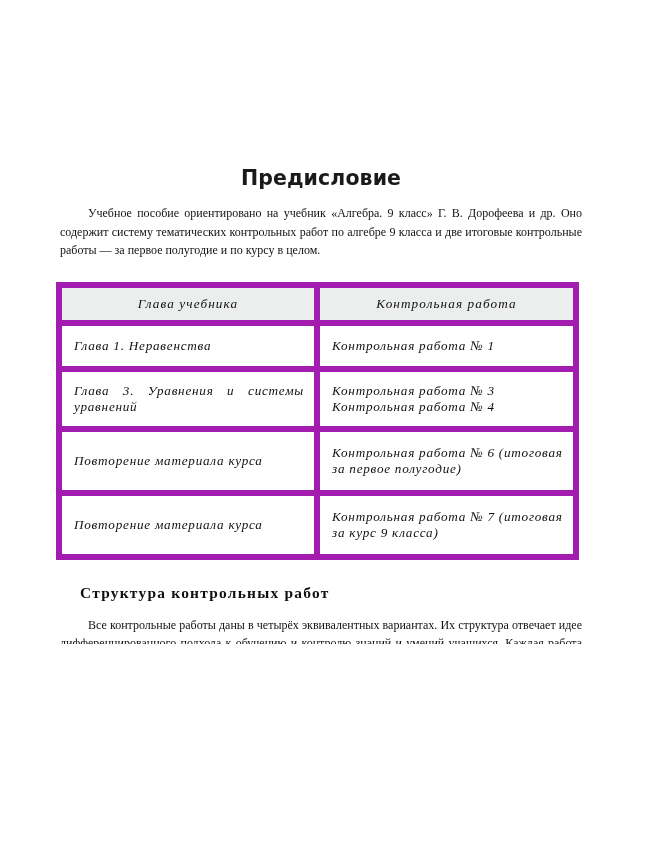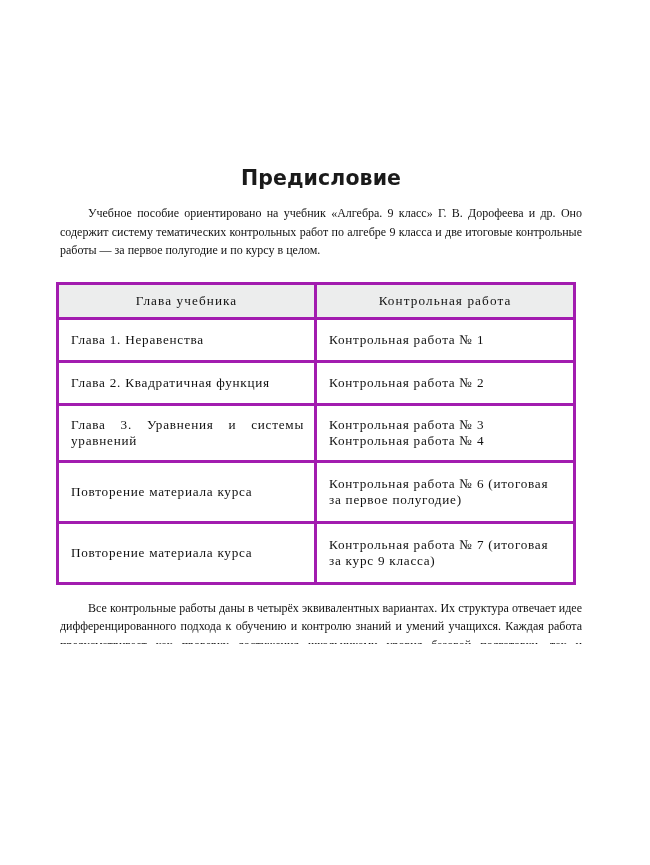--- a/index.html
+++ b/index.html
@@ -71,23 +71,24 @@
   }
   table.course-table {
     border-collapse: collapse;
     width: 517px;
     table-layout: fixed;
     font-size: 13.2px;
     color: #111111;
   }
   table.course-table th,
   table.course-table td {
-    border: 3px solid #a21caf;
+    border: 6px solid #a21caf;
     vertical-align: middle;
     letter-spacing: 0.75px;
+    font-style: italic;
   }
   table.course-table th {
     background: #eceded;
     font-weight: normal;
     text-align: center;
     height: 28px;
     padding: 2px 8px;
     letter-spacing: 1.1px;
   }
   table.course-table td {
@@ -146,26 +147,20 @@
         </thead>
         <tbody>
 
           <tr class="r-h">
             <td>Глава 1. Неравенства</td>
             <td>
               <span class="cell-line">Контрольная работа № 1</span>
             </td>
           </tr>
 
-          <tr class="r-h">
-            <td>Глава 2. Квадратичная функция</td>
-            <td>
-              <span class="cell-line">Контрольная работа № 2</span>
-            </td>
-          </tr>
 
           <tr class="r-2">
             <td class="just">Глава 3. Уравнения и системы уравнений</td>
             <td>
               <span class="cell-line">Контрольная работа № 3</span>
               <span class="cell-line">Контрольная работа № 4</span>
             </td>
           </tr>
 
 
@@ -182,20 +177,21 @@
             <td>
               <span class="cell-line">Контрольная работа № 7 (итоговая</span>
               <span class="cell-line">за курс 9 класса)</span>
             </td>
           </tr>
 
         </tbody>
       </table>
     </div>
 
+    <h2 class="section-heading heading-2">Структура контрольных работ</h2>
 
     <p class="para first"><span class="ind"></span><span>Все контрольные работы даны в четырёх эквивалентных вариантах. Их структура отвечает идее дифференцированного подхода к обучению и контролю знаний и умений учащихся. Каждая работа предусматривает как проверку достижения школьниками уровня базовой подготовки, так и возможность для учащихся проявить свои знания на более высоких уровнях.</span></p>
 
   </div>
 
   <div class="page-number">3</div>
 
 </div>
 
 </body></html>

